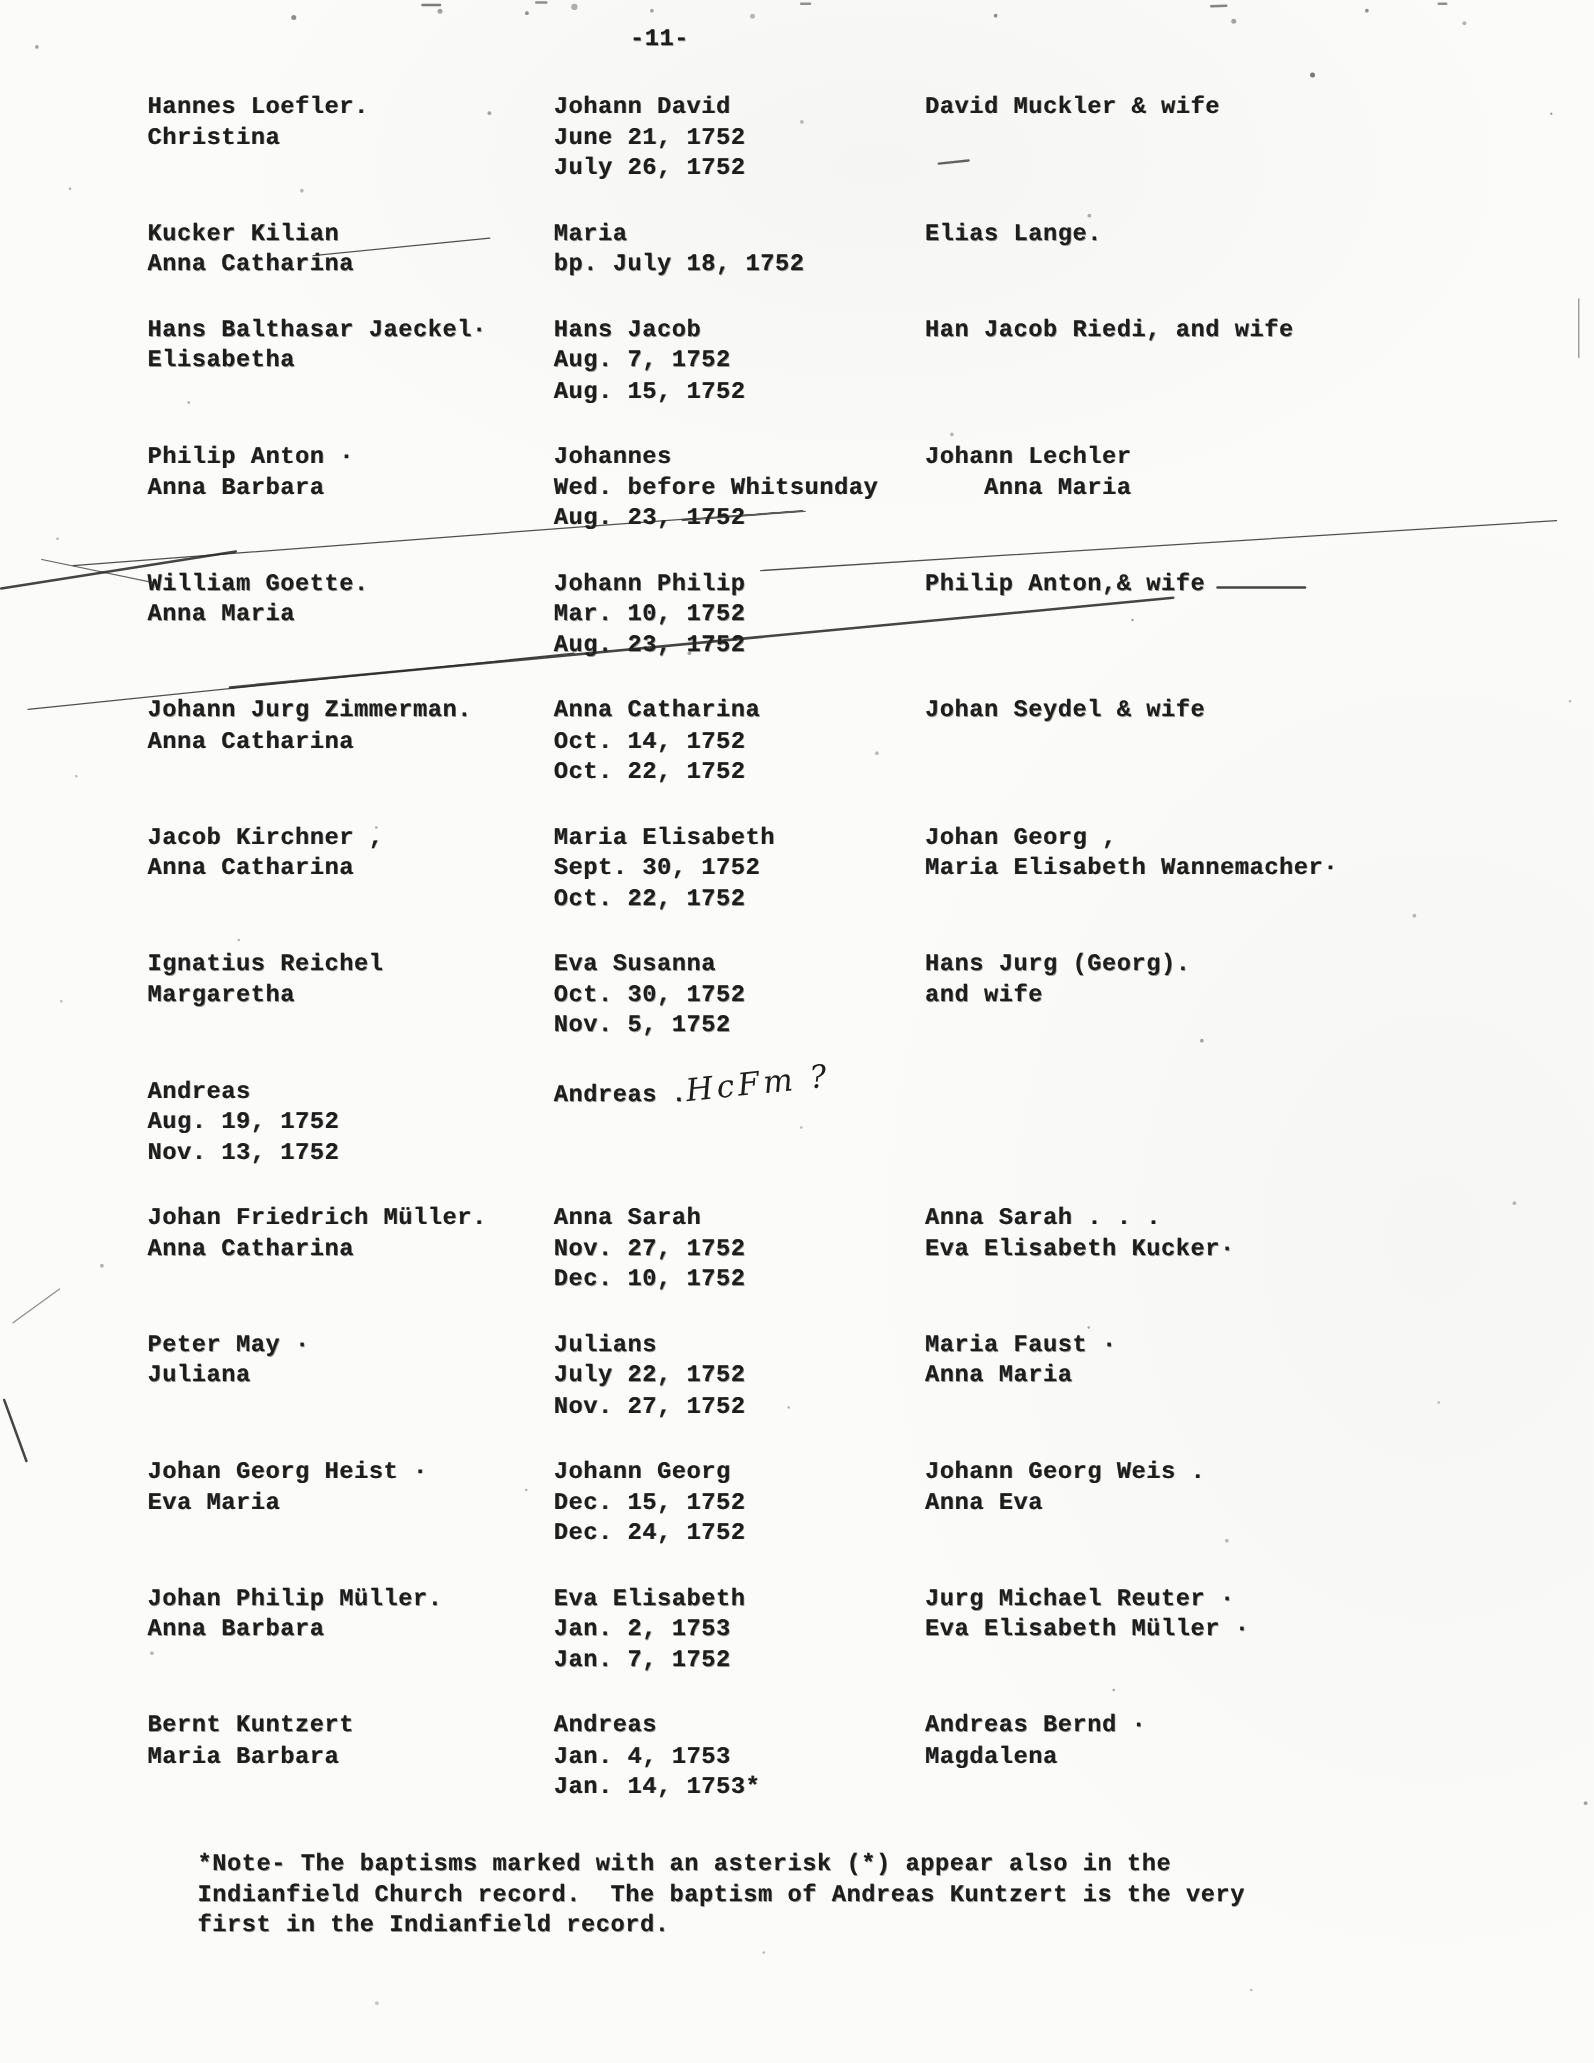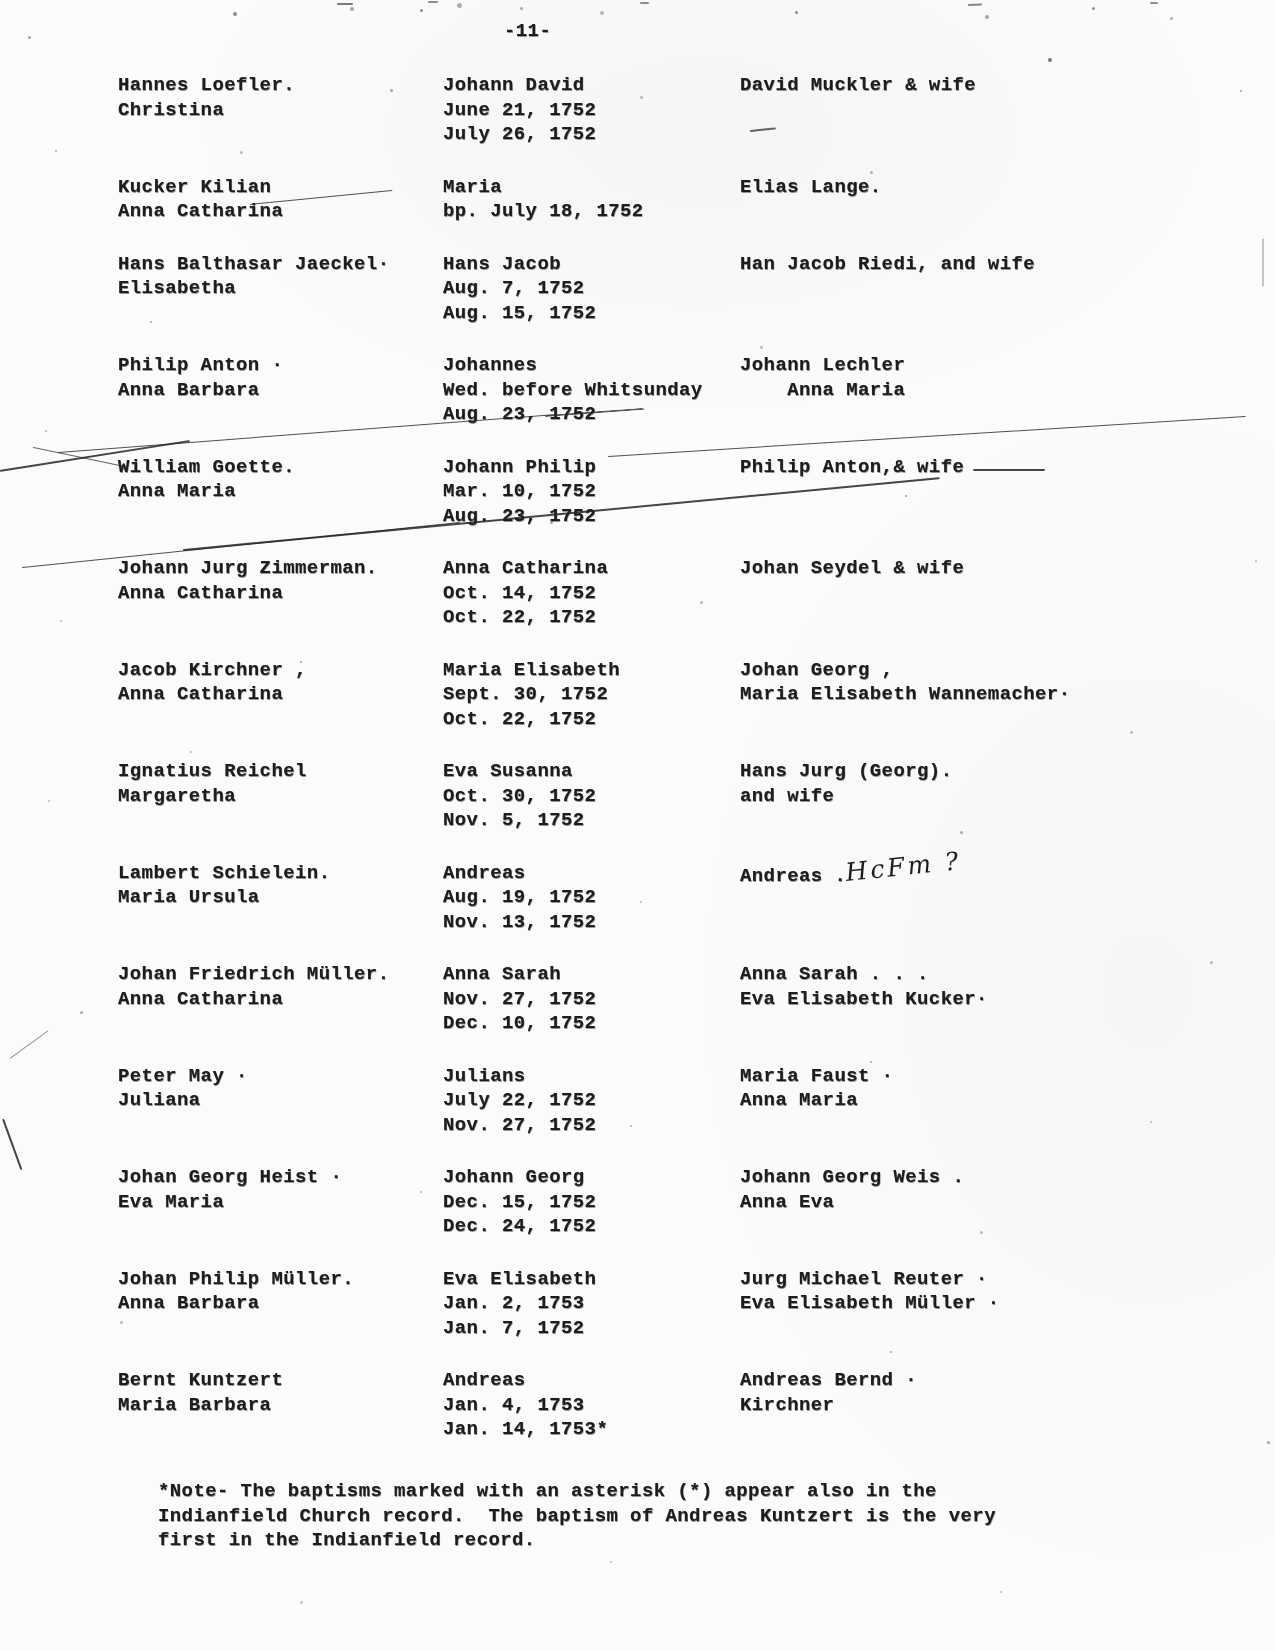--- a/index.html
+++ b/index.html
@@ -149,24 +149,20 @@
           <div class="line">Oct. 30, 1752</div>
           <div class="line">Nov. 5, 1752</div>
         </div>
     <div>
           <div class="line">Hans Jurg (Georg).</div>
           <div class="line">and wife</div>
         </div>
   </div>
       <div class="entry">
     <div>
-          <div class="line">Lambert Schielein.</div>
-          <div class="line">Maria Ursula</div>
-        </div>
-    <div>
           <div class="line">Andreas</div>
           <div class="line">Aug. 19, 1752</div>
           <div class="line">Nov. 13, 1752</div>
         </div>
     <div>
           <div class="line">Andreas .<span class="handwritten">HcFm ?</span></div>
         </div>
   </div>
       <div class="entry">
     <div>
@@ -233,21 +229,21 @@
           <div class="line">Bernt Kuntzert</div>
           <div class="line">Maria Barbara</div>
         </div>
     <div>
           <div class="line">Andreas</div>
           <div class="line">Jan. 4, 1753</div>
           <div class="line">Jan. 14, 1753*</div>
         </div>
     <div>
           <div class="line">Andreas Bernd ·</div>
-          <div class="line">Kirchner</div>
+          <div class="line">Magdalena</div>
         </div>
   </div>
     </div>
 
   <div class="note typed">
     <div class="line">*Note- The baptisms marked with an asterisk (*) appear also in the</div>
     <div class="line">Indianfield Church record.  The baptism of Andreas Kuntzert is the very</div>
     <div class="line">first in the Indianfield record.</div>
   </div>
 

